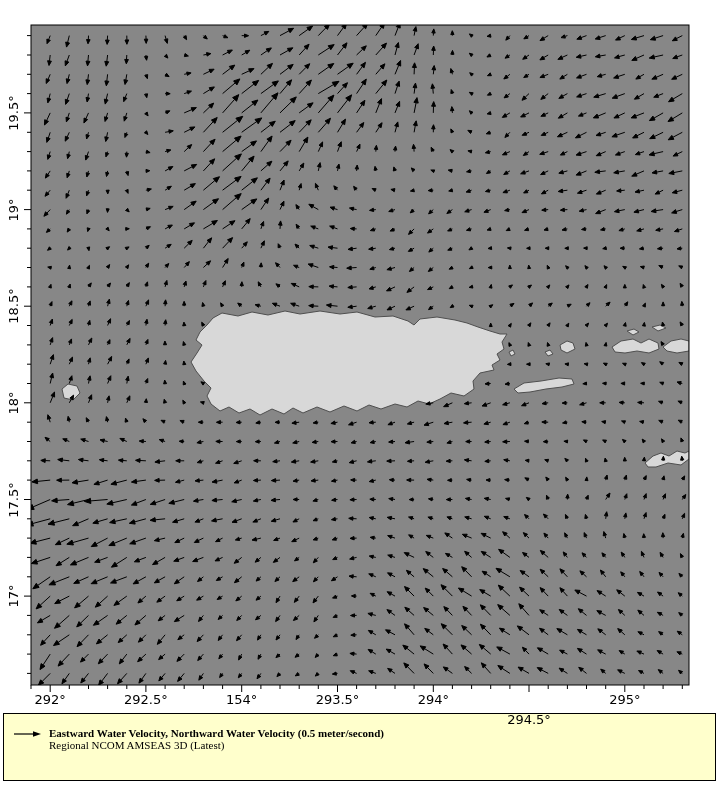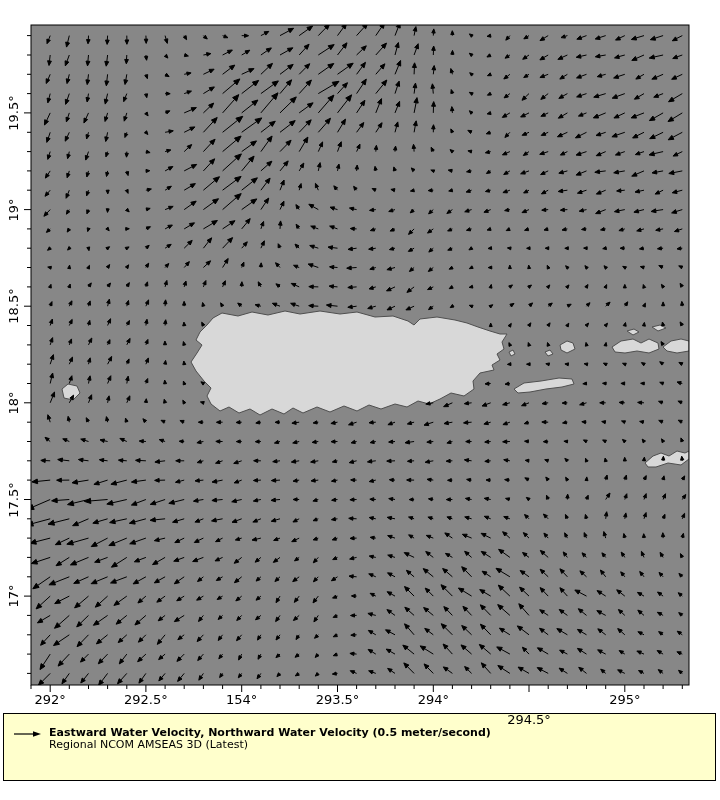--- a/index.html
+++ b/index.html
@@ -2,21 +2,21 @@
 <html><head>
 <meta charset="utf-8">
 <style>
   html,body{margin:0;padding:0;background:#ffffff;}
   #figure{position:relative;width:720px;height:800px;background:#ffffff;overflow:hidden;
           font-family:"DejaVu Sans","Liberation Sans",sans-serif;}
   #figure-svg{position:absolute;left:0;top:0;}
   .xlabel{position:absolute;font-size:13px;color:#000;transform:translateX(-50%);white-space:nowrap;}
   .ylabel{position:absolute;font-size:13px;color:#000;transform:translate(-50%,-50%) rotate(-90deg);white-space:nowrap;}
   #legend-box{position:absolute;left:3px;top:713px;width:713px;height:68px;background:#ffffcc;
-              border:1px solid #000;box-sizing:border-box;}
+              border:1px solid #000;box-sizing:border-box;font-family:Liberation Serif, serif;}
   #legend-text{position:absolute;left:45px;top:13px;font-size:11px;line-height:12px;color:#000;}
   .legend-line{white-space:nowrap;}
   .legend-title{font-weight:bold;}
   #legend-arrow{position:absolute;left:9px;top:14px;}
 </style>
 </head>
 <body>
 
 <div id="figure">
   <svg id="figure-svg" width="720" height="800">

